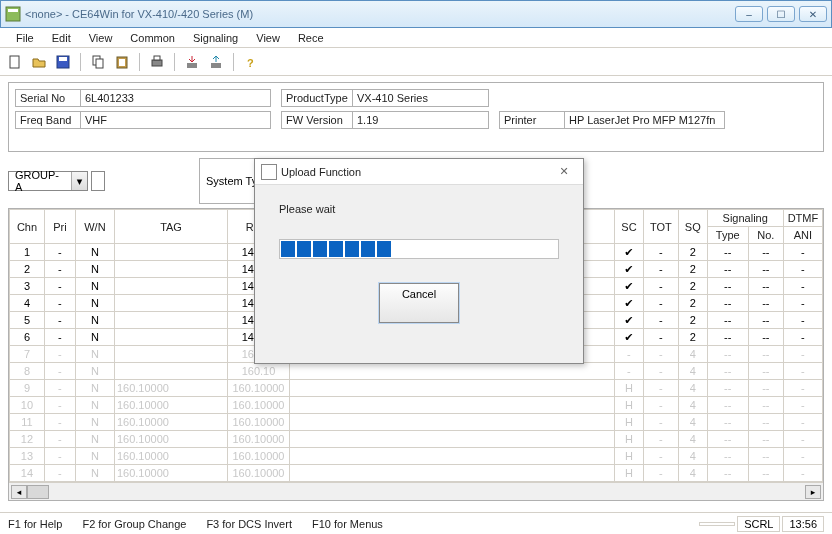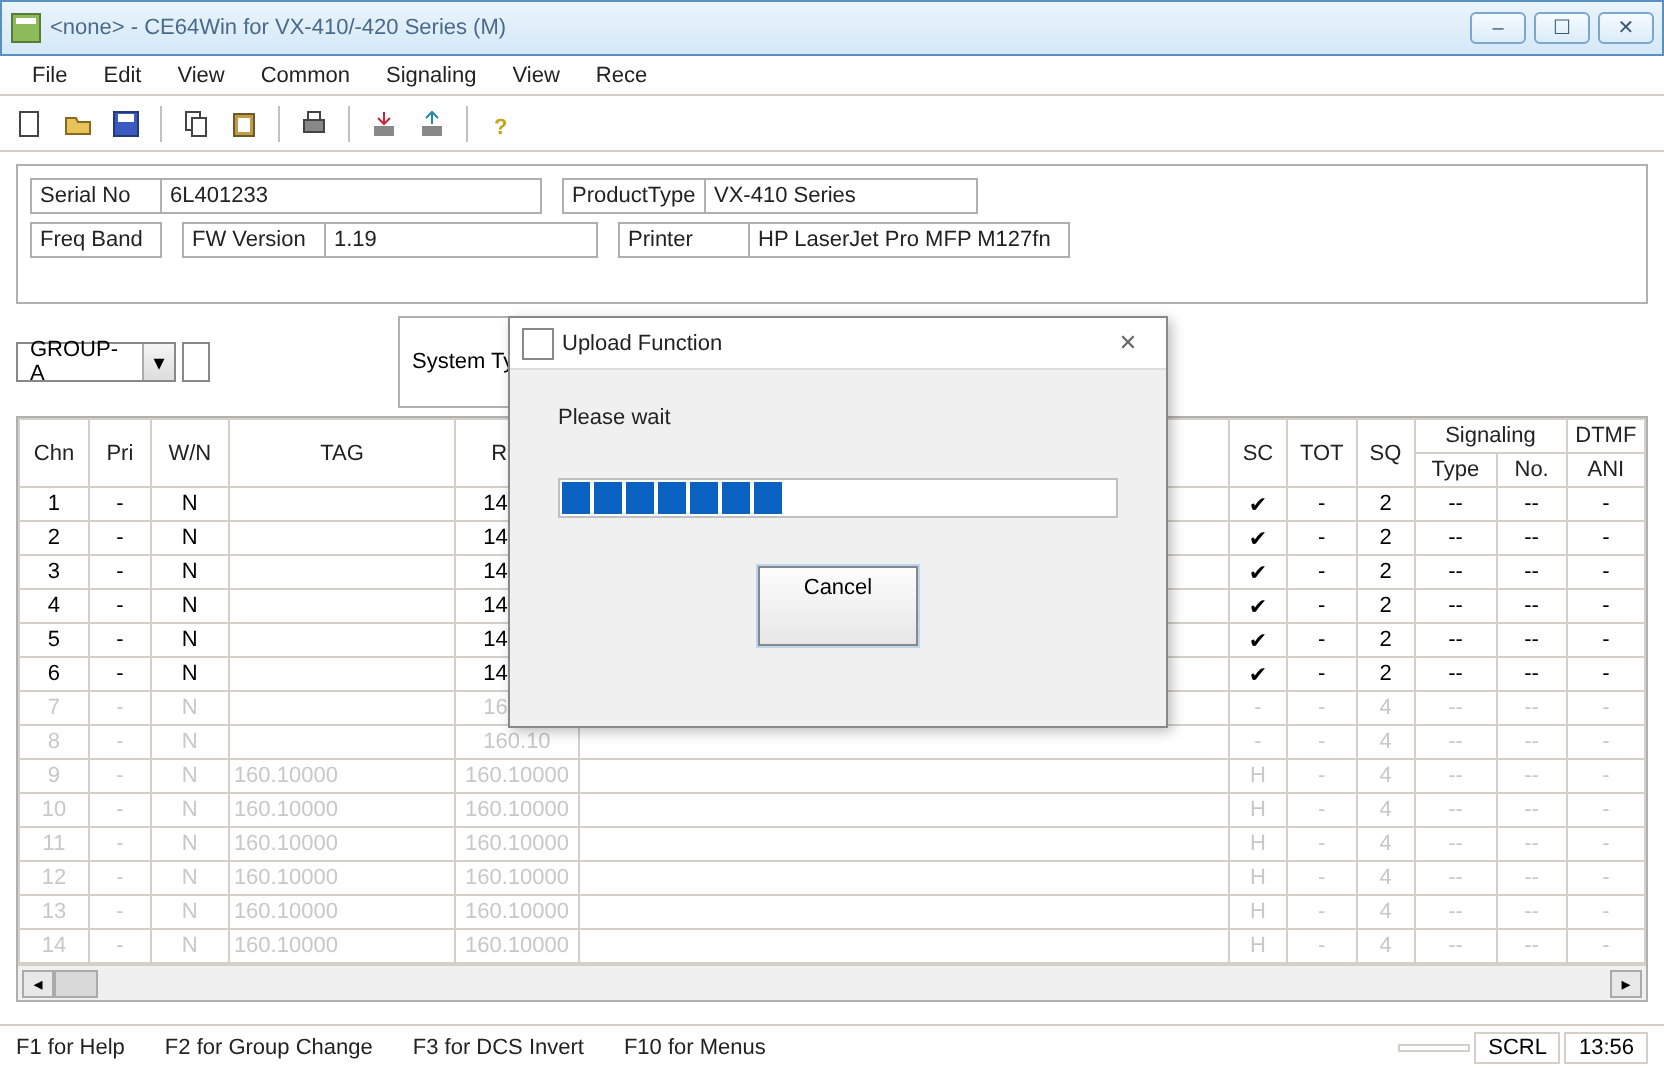--- a/index.html
+++ b/index.html
@@ -147,20 +147,21 @@
           <div class="val" style="width:190px">6L401233</div>
         </div>
       <div class="field">
           <div class="lbl" style="width:72px">ProductType</div>
           <div class="val" style="width:136px">VX-410 Series</div>
         </div>
     </div>
     <div class="inforow">
       <div class="field">
           <div class="lbl">Freq Band</div>
+          <div class="val" style="width:190px">VHF</div>
         </div>
       <div class="field">
           <div class="lbl" style="width:72px">FW Version</div>
           <div class="val" style="width:136px">1.19</div>
         </div>
       <div class="field">
           <div class="lbl">Printer</div>
           <div class="val" style="width:160px">HP LaserJet Pro MFP M127fn</div>
         </div>
     </div>

